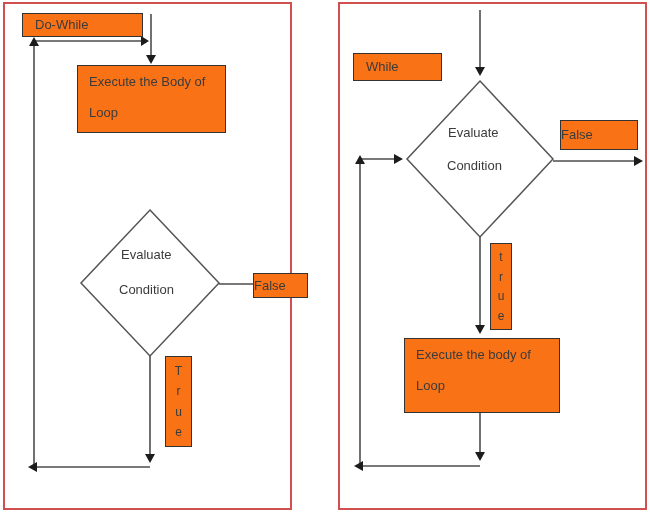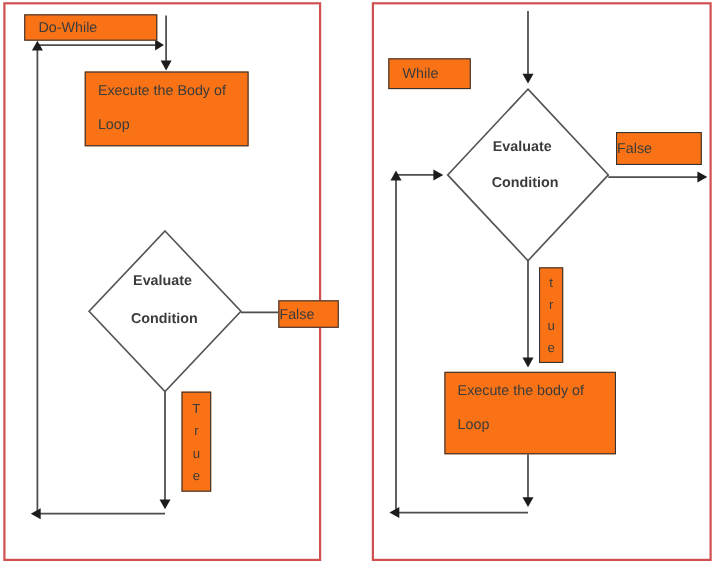--- a/index.html
+++ b/index.html
@@ -27,21 +27,21 @@
     position: absolute;
     background: #f97316;
     border: 1.5px solid #333333;
     box-sizing: border-box;
     z-index: 2;
     font-size: 13px;
     color: #3b3b3b;
   }
   .label-inline { padding-left: 12px; white-space: nowrap; }
   #dowhile-box { left: 22px; top: 13px; width: 121px; height: 24px; line-height: 22px; }
-  #while-box   { left: 353px; top: 53px; width: 75px; height: 28px; line-height: 26px; }
+  #while-box   { left: 353px; top: 53px; width: 89px; height: 28px; line-height: 26px; }
 
   .exec-box div { padding-left: 11px; white-space: nowrap; }
   #exec-left  { left: 77px;  top: 65px;  width: 149px; height: 68px; padding-top: 8px; }
   #exec-right { left: 404px; top: 338px; width: 156px; height: 75px; padding-top: 8px; }
   .exec-line1 { line-height: 16px; }
   .exec-line2 { margin-top: 15px; line-height: 16px; }
 
   .false-box { text-align: left; }
   #false-left  { left: 253px; top: 273px; width: 55px; height: 25px; line-height: 23px; }
   #false-right { left: 560px; top: 120px; width: 78px; height: 30px; line-height: 28px; }
@@ -56,21 +56,20 @@
   #true-left  { left: 165px; top: 356px; width: 27px; height: 91px; font-size: 12px; padding: 4px 0; }
   #true-right { left: 490px; top: 243px; width: 22px; height: 87px; font-size: 12px; padding: 3px 0; }
   .true-box span { display: block; line-height: 1; }
 
   .diamond-text {
     position: absolute;
     z-index: 2;
     font-size: 13px;
     white-space: nowrap;
     background: transparent;
-    font-weight: bold;
   }
 </style>
 </head>
 <body>
 
 <div class="stage">
 
   <div class="panel-border" id="left-panel-border"></div>
   <div class="panel-border" id="right-panel-border"></div>
 

